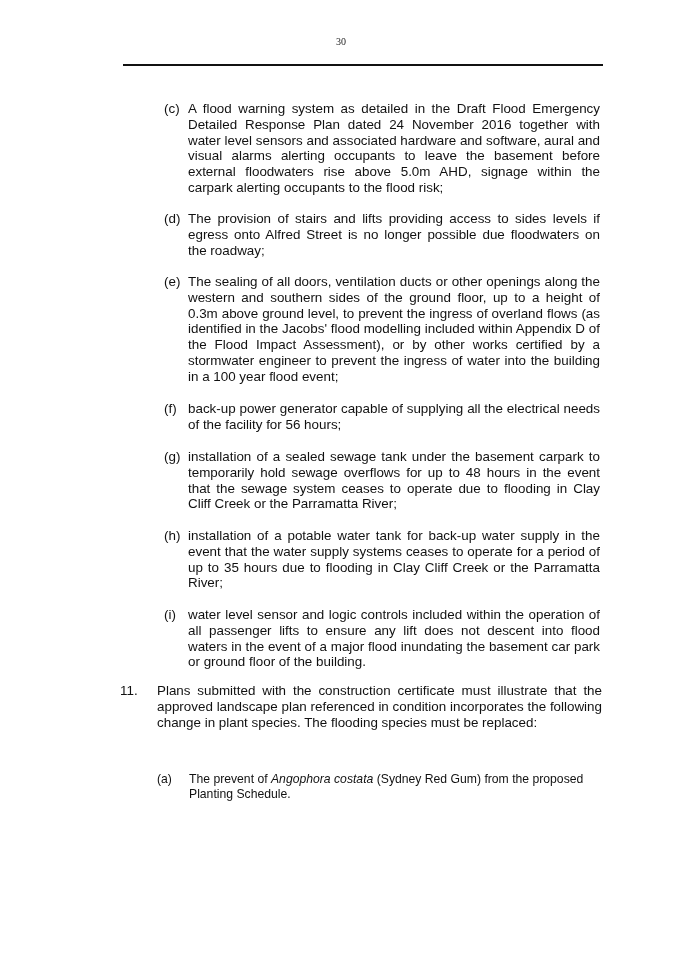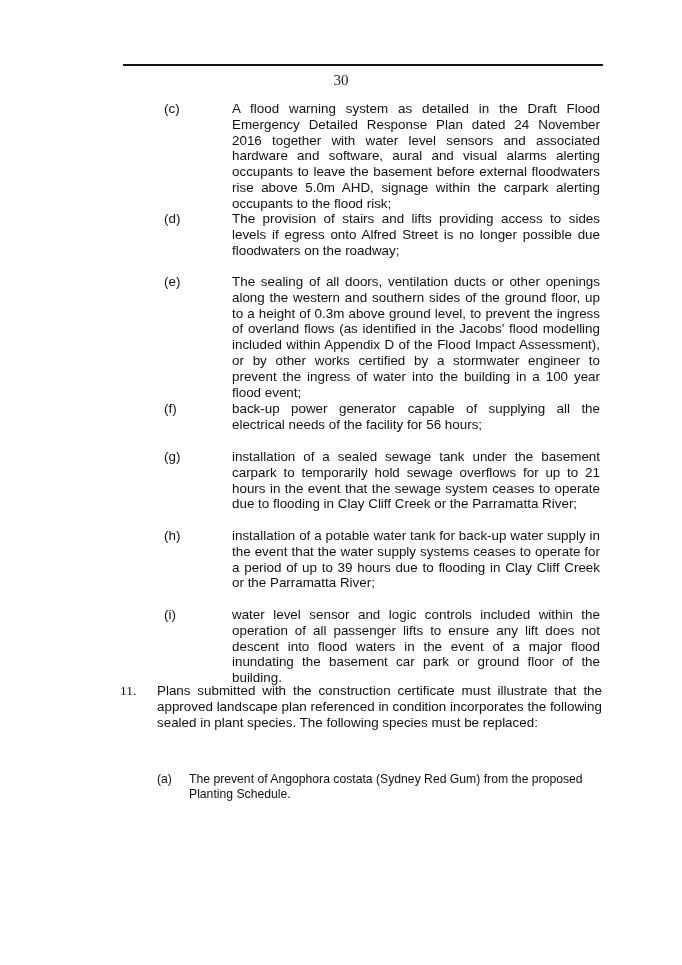--- a/index.html
+++ b/index.html
@@ -14,23 +14,22 @@
       overflow: hidden;
       color: #111111;
     }
     .page-number {
       position: absolute;
       top: 36px;
       left: 0;
       width: 682px;
       text-align: center;
       font-family: "Liberation Serif", serif;
-      font-size: 15px;
+      font-size: 10px;
       color: #222;
-      margin-top: 36px;
     }
     .header-rule {
       position: absolute;
       top: 64px;
       left: 123px;
       width: 480px;
       height: 2px;
       background: #111;
     }
     .doc-body {
@@ -46,33 +45,31 @@
       padding-left: 24px;
       box-sizing: border-box;
     }
     .sub-item .label {
       position: absolute;
       left: 0;
       top: 0;
     }
     .sub-item .text {
       display: block;
-      margin-left: 44px;
     }
     .cond-11 {
       position: absolute;
       left: 120px;
       top: 683px;
       width: 482px;
     }
     .cond-11 .num {
       position: absolute;
       left: 0;
       top: 0;
-      font-family: Liberation Serif, serif;
     }
     .cond-11 .text {
       margin-left: 37px;
       text-align: justify;
       display: block;
     }
     .sub-a {
       position: absolute;
       left: 157px;
       top: 772px;
@@ -83,20 +80,21 @@
     .sub-a .label {
       position: absolute;
       left: 0;
       top: 0;
     }
     .sub-a .text {
       margin-left: 32px;
       display: block;
     }
     .italic {
+      font-style: italic;
     }
   </style>
 </head>
 <body>
 
 <div class="page-number">30</div>
 <div class="header-rule"></div>
 
 <div class="doc-body">
 
@@ -115,36 +113,36 @@
     <span class="text">The sealing of all doors, ventilation ducts or other openings along the western and southern sides of the ground floor, up to a height of 0.3m above ground level, to prevent the ingress of overland flows (as identified in the Jacobs' flood modelling included within Appendix D of the Flood Impact Assessment), or by other works certified by a stormwater engineer to prevent the ingress of water into the building in a 100 year flood event;</span>
   </div>
 
   <div class="sub-item" style="top:401px;">
     <span class="label">(f)</span>
     <span class="text">back-up power generator capable of supplying all the electrical needs of the facility for 56 hours;</span>
   </div>
 
   <div class="sub-item" style="top:449px;">
     <span class="label">(g)</span>
-    <span class="text">installation of a sealed sewage tank under the basement carpark to temporarily hold sewage overflows for up to 21 hours in the event that the sewage system ceases to operate due to flooding in Clay Cliff Creek or the Parramatta River;</span>
+    <span class="text">installation of a sealed sewage tank under the basement carpark to temporarily hold sewage overflows for up to 48 hours in the event that the sewage system ceases to operate due to flooding in Clay Cliff Creek or the Parramatta River;</span>
   </div>
 
   <div class="sub-item" style="top:528px;">
     <span class="label">(h)</span>
-    <span class="text">installation of a potable water tank for back-up water supply in the event that the water supply systems ceases to operate for a period of up to 39 hours due to flooding in Clay Cliff Creek or the Parramatta River;</span>
+    <span class="text">installation of a potable water tank for back-up water supply in the event that the water supply systems ceases to operate for a period of up to 35 hours due to flooding in Clay Cliff Creek or the Parramatta River;</span>
   </div>
 
   <div class="sub-item" style="top:607px;">
     <span class="label">(i)</span>
     <span class="text">water level sensor and logic controls included within the operation of all passenger lifts to ensure any lift does not descent into flood waters in the event of a major flood inundating the basement car park or ground floor of the building.</span>
   </div>
 
   <div class="cond-11">
     <span class="num">11.</span>
-    <span class="text">Plans submitted with the construction certificate must illustrate that the approved landscape plan referenced in condition incorporates the following sealed in plant species. The following species must be replaced:</span>
+    <span class="text">Plans submitted with the construction certificate must illustrate that the approved landscape plan referenced in condition incorporates the following change in plant species. The flooding species must be replaced:</span>
   </div>
 
   <div class="sub-a">
     <span class="label">(a)</span>
     <span class="text"><span>The prevent of </span><span class="italic">Angophora costata</span><span> (Sydney Red Gum) from the proposed Planting Schedule.</span></span>
   </div>
 
 </div>
 
 </body></html>

